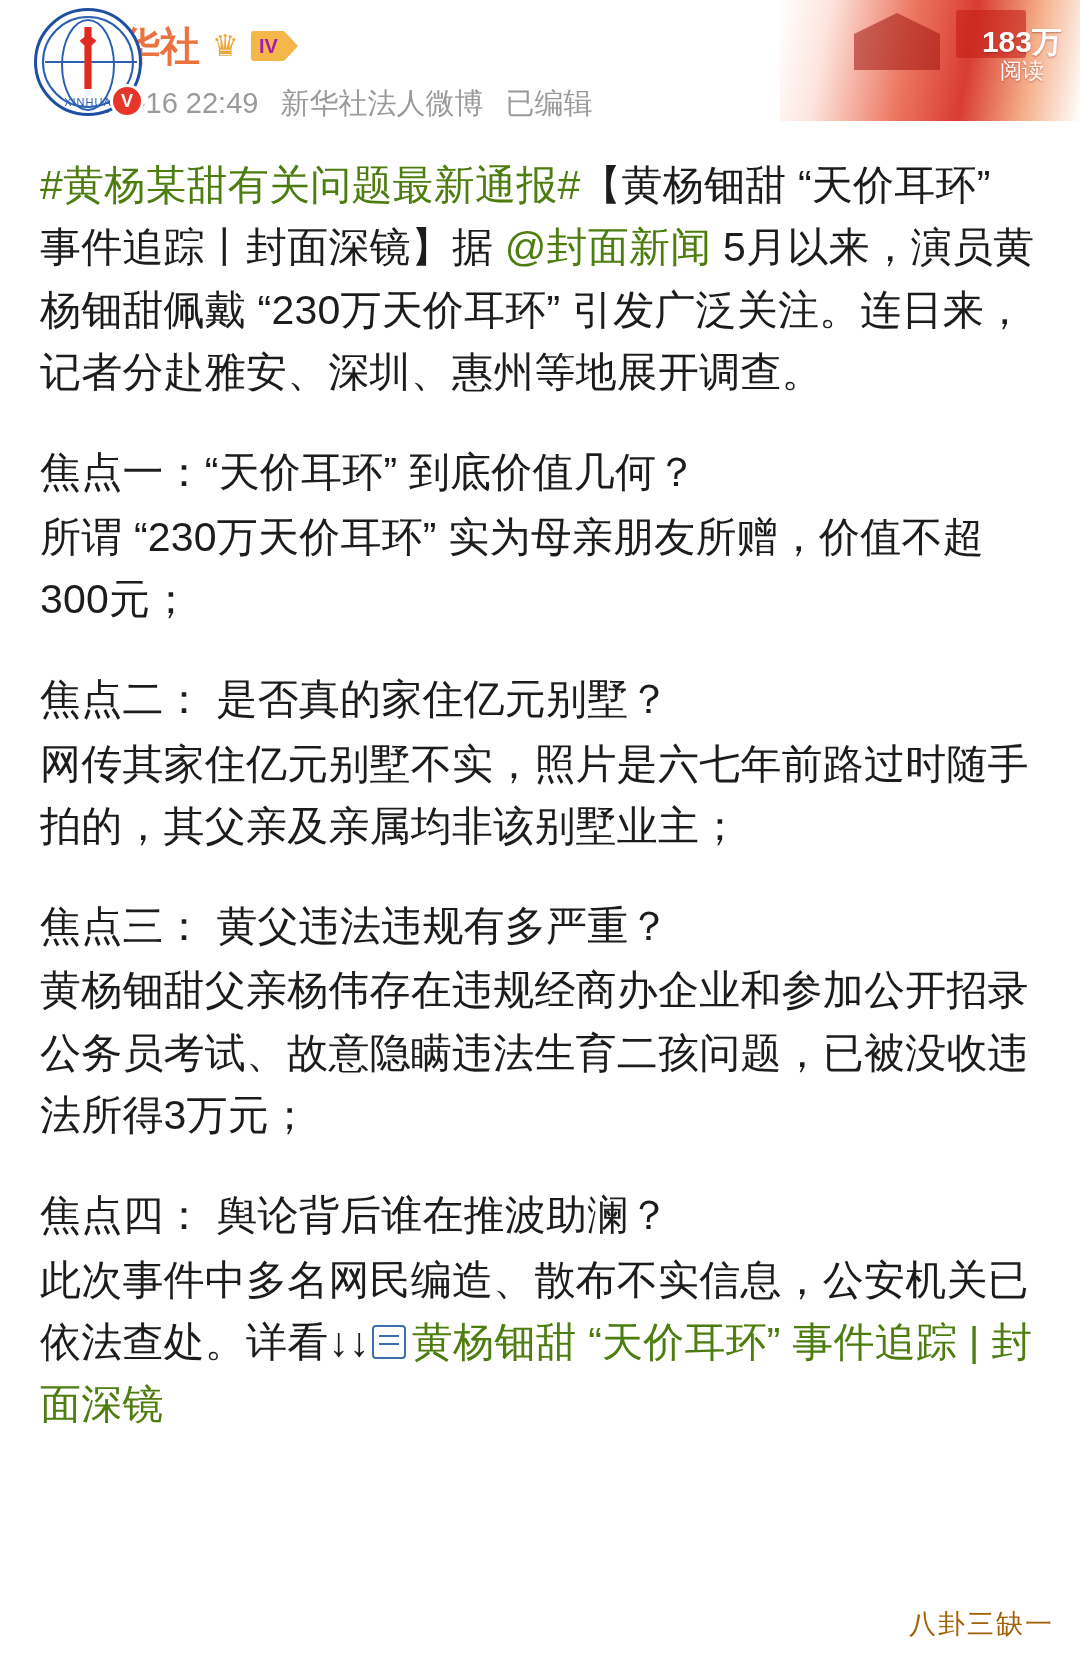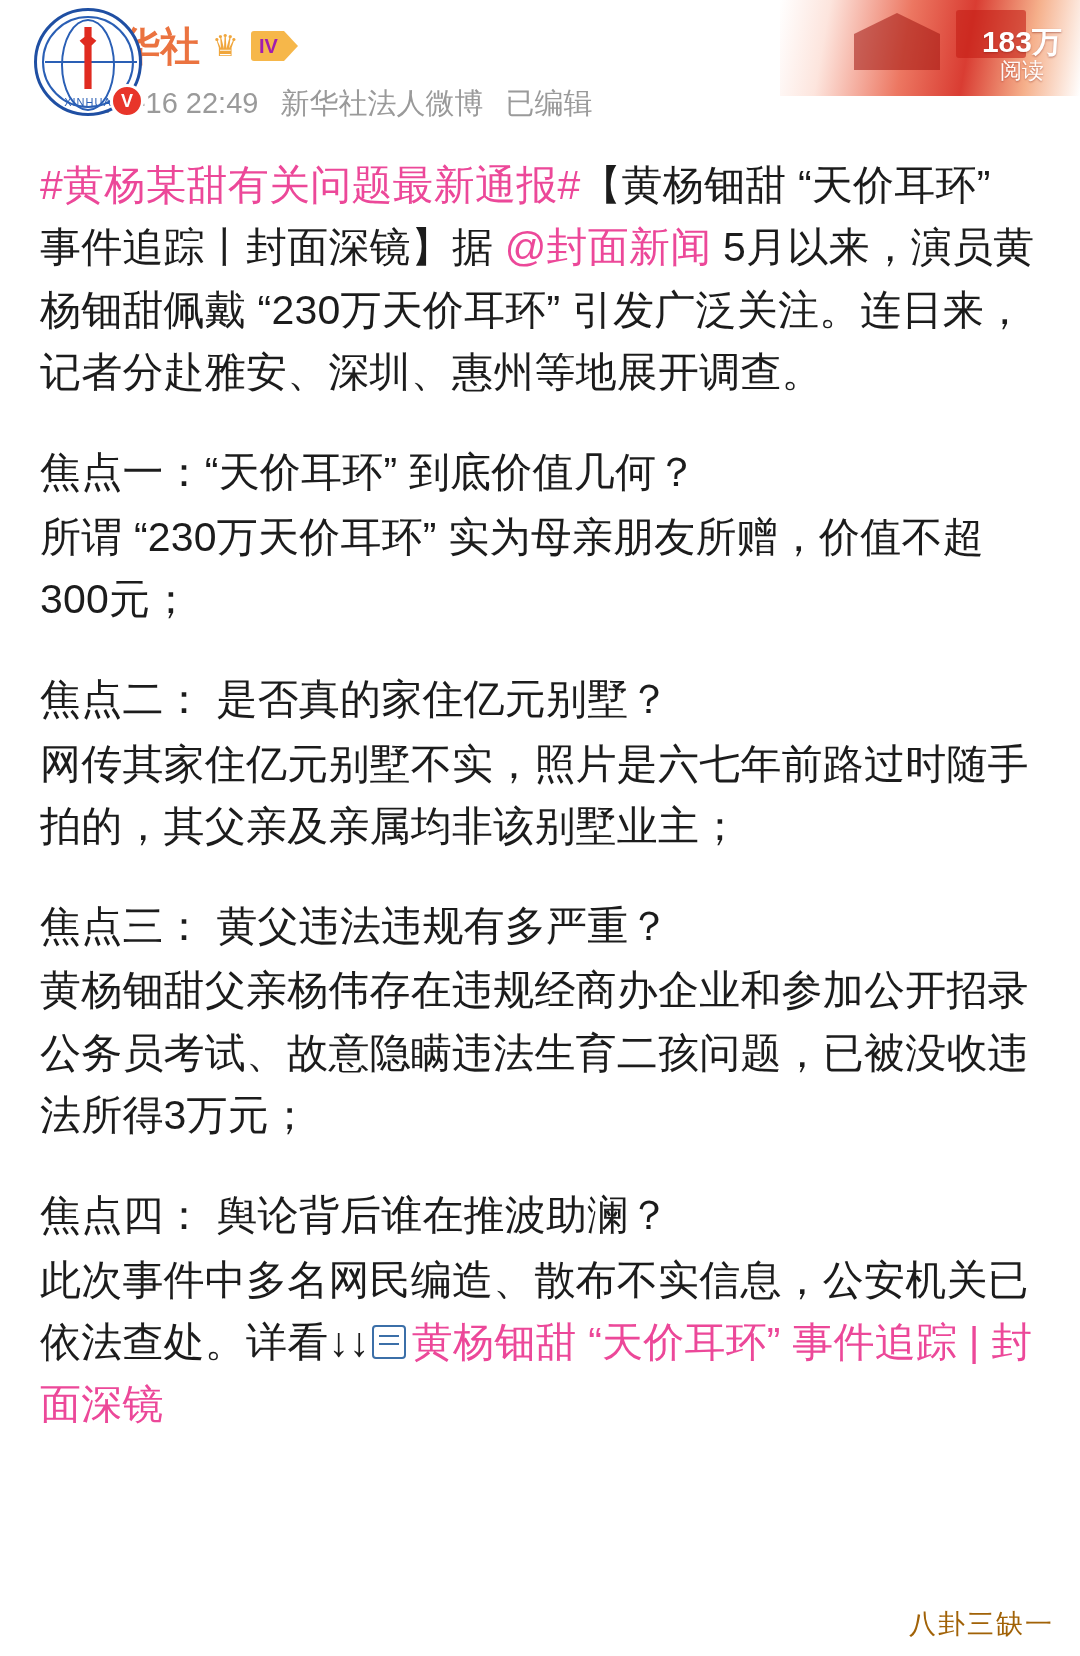--- a/index.html
+++ b/index.html
@@ -158,21 +158,21 @@
     align-items: baseline;
     white-space: nowrap;
   }
 
   
   .read-badge {
     position: absolute;
     right: 0;
     top: 0;
     width: 300px;
-    height: 96px;
+    height: 121px;
     overflow: hidden;
   }
   .read-badge .banner {
     position: absolute;
     inset: 0;
     background: linear-gradient(100deg, rgba(255,255,255,0.96) 0%, rgba(252,220,210,0.75) 16%, rgba(233,95,70,0.85) 42%, rgba(214,44,33,0.92) 62%, rgba(243,156,110,0.8) 82%, rgba(255,255,255,0.95) 100%);
   }
   .read-badge .bldg {
     position: absolute;
     left: 74px;
@@ -218,21 +218,21 @@
     color: #1c1c1c;
     letter-spacing: 0.2px;
   }
   .post p {
     margin: 0 0 38px 0;
   }
   .post p.tight {
     margin-bottom: 0;
   }
   .post .blue {
-    color: #ec4899;
+    color: #4d7c0f;
   }
   .post .head-line {
     display: block;
     margin-bottom: 2px;
     margin-top: 35px;
   }
   .art-icon {
     display: inline-block;
     width: 30px;
     height: 30px;

